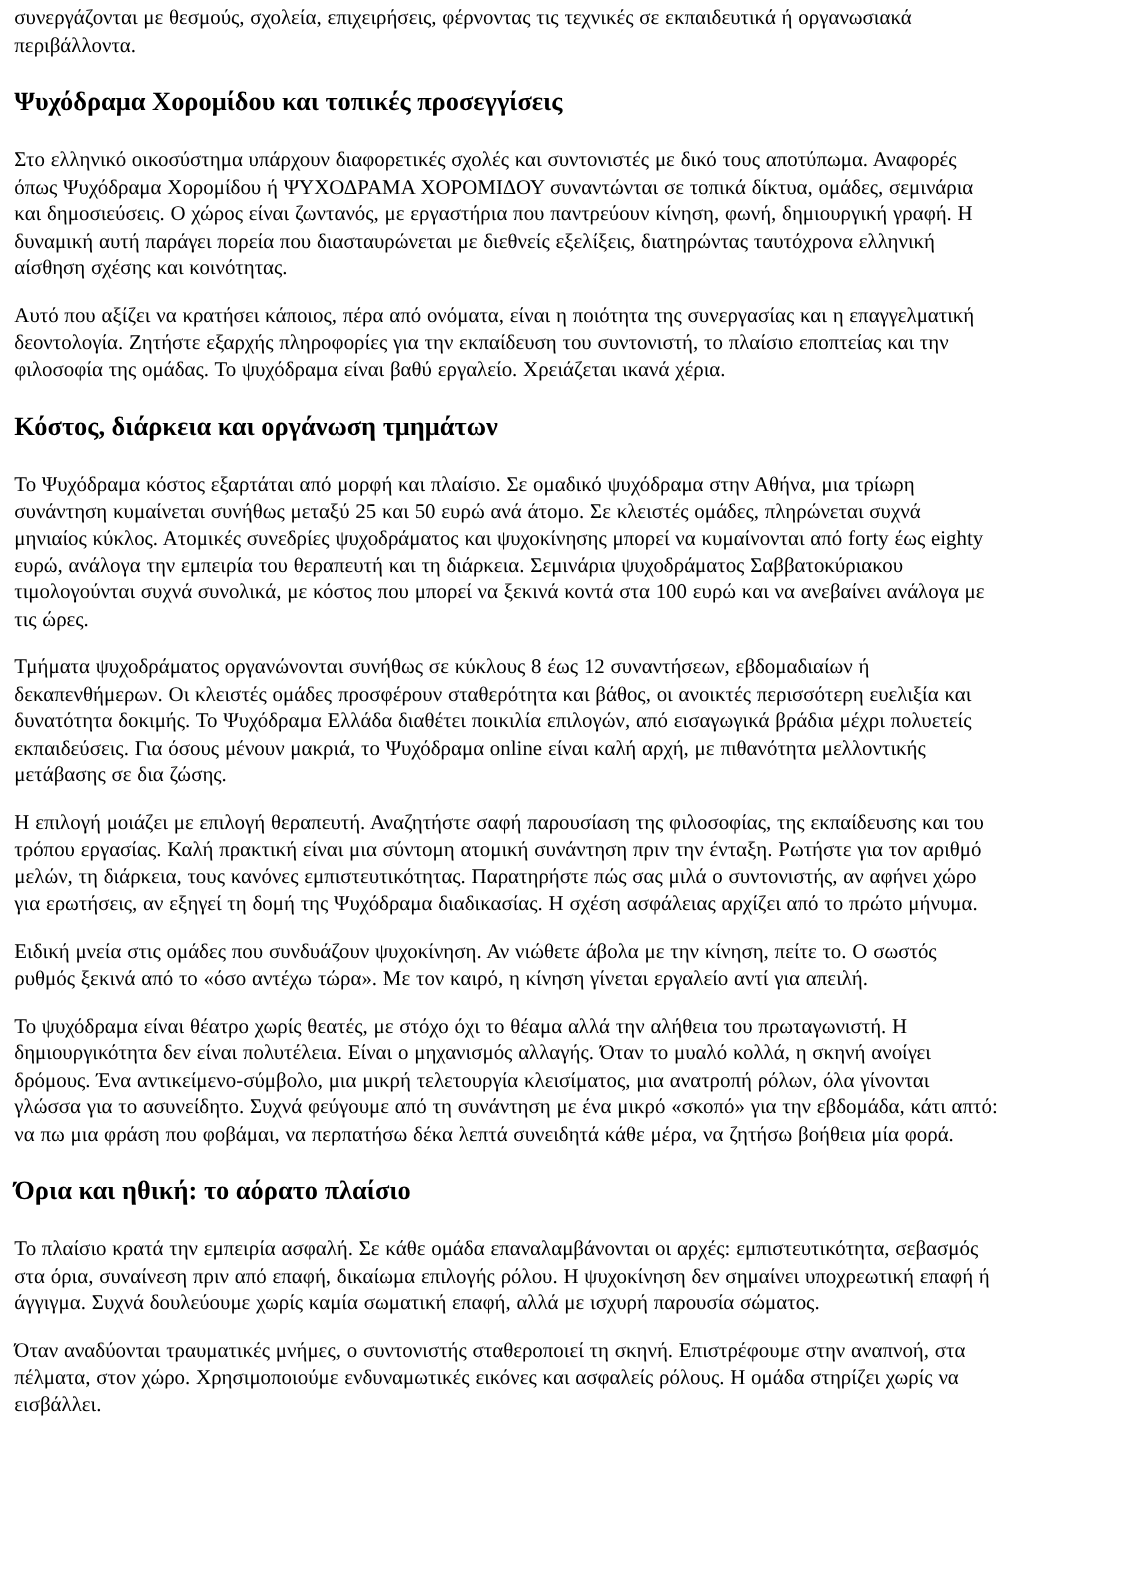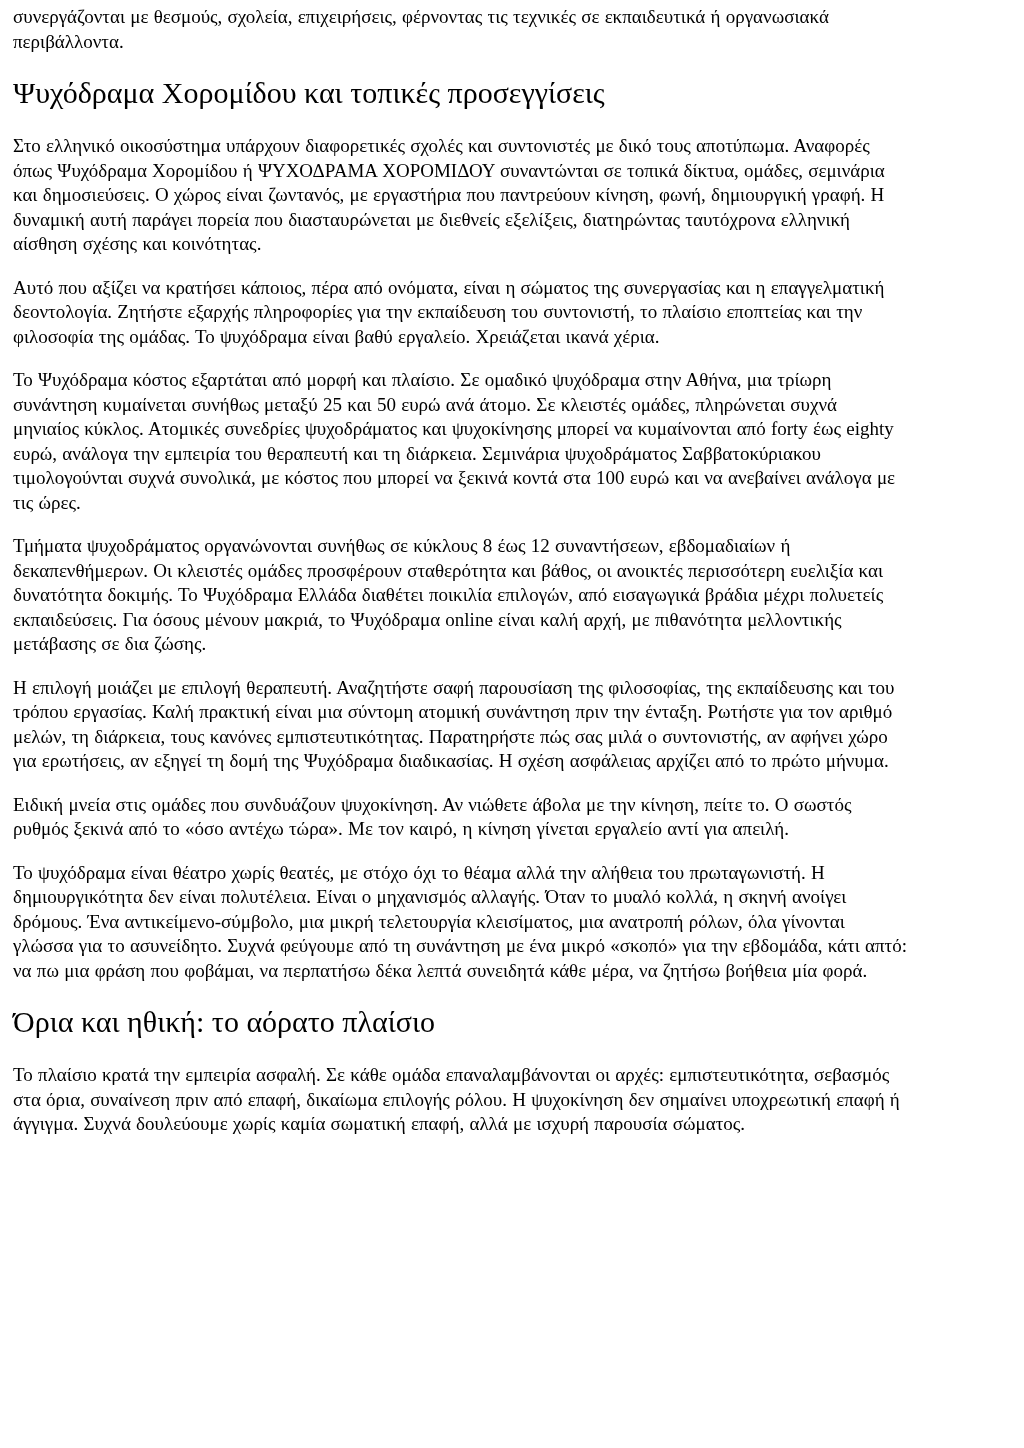--- a/index.html
+++ b/index.html
@@ -26,55 +26,57 @@
     margin: 0 0 19px 0;
     font-size: 19px;
     line-height: 24.5px;
     font-weight: 400;
     text-align: left;
     letter-spacing: 0;
     word-spacing: 0.5px;
   }
   .page h2 {
     margin: 21px 0 23px 0;
-    font-size: 30px;
+    font-size: 24px;
     line-height: 36px;
-    font-weight: 400;
+    font-weight: 700;
     letter-spacing: 0;
   }
   section {
     margin: 0;
     padding: 0;
   }
 </style>
 </head>
 <body>
 
 <main class="page">
 
   <p>συνεργάζονται με θεσμούς, σχολεία, επιχειρήσεις, φέρνοντας τις τεχνικές σε εκπαιδευτικά ή οργανωσιακά περιβάλλοντα.</p>
 
   <section>
     <h2>Ψυχόδραμα Χορομίδου και τοπικές προσεγγίσεις</h2>
     <p>Στο ελληνικό οικοσύστημα υπάρχουν διαφορετικές σχολές και συντονιστές με δικό τους αποτύπωμα. Αναφορές όπως Ψυχόδραμα Χορομίδου ή ΨΥΧΟΔΡΑΜΑ ΧΟΡΟΜΙΔΟΥ συναντώνται σε τοπικά δίκτυα, ομάδες, σεμινάρια και δημοσιεύσεις. Ο χώρος είναι ζωντανός, με εργαστήρια που παντρεύουν κίνηση, φωνή, δημιουργική γραφή. Η δυναμική αυτή παράγει πορεία που διασταυρώνεται με διεθνείς εξελίξεις, διατηρώντας ταυτόχρονα ελληνική αίσθηση σχέσης και κοινότητας.</p>
-    <p>Αυτό που αξίζει να κρατήσει κάποιος, πέρα από ονόματα, είναι η σώματος της συνεργασίας και η επαγγελματική δεοντολογία. Ζητήστε εξαρχής πληροφορίες για την εκπαίδευση του συντονιστή, το πλαίσιο εποπτείας και την φιλοσοφία της ομάδας. Το ψυχόδραμα είναι βαθύ εργαλείο. Χρειάζεται ικανά χέρια.</p>
+    <p>Αυτό που αξίζει να κρατήσει κάποιος, πέρα από ονόματα, είναι η ποιότητα της συνεργασίας και η επαγγελματική δεοντολογία. Ζητήστε εξαρχής πληροφορίες για την εκπαίδευση του συντονιστή, το πλαίσιο εποπτείας και την φιλοσοφία της ομάδας. Το ψυχόδραμα είναι βαθύ εργαλείο. Χρειάζεται ικανά χέρια.</p>
   </section>
 
   <section>
+    <h2>Κόστος, διάρκεια και οργάνωση τμημάτων</h2>
     <p>Το Ψυχόδραμα κόστος εξαρτάται από μορφή και πλαίσιο. Σε ομαδικό ψυχόδραμα στην Αθήνα, μια τρίωρη συνάντηση κυμαίνεται συνήθως μεταξύ 25 και 50 ευρώ ανά άτομο. Σε κλειστές ομάδες, πληρώνεται συχνά μηνιαίος κύκλος. Ατομικές συνεδρίες ψυχοδράματος και ψυχοκίνησης μπορεί να κυμαίνονται από forty έως eighty ευρώ, ανάλογα την εμπειρία του θεραπευτή και τη διάρκεια. Σεμινάρια ψυχοδράματος Σαββατοκύριακου τιμολογούνται συχνά συνολικά, με κόστος που μπορεί να ξεκινά κοντά στα 100 ευρώ και να ανεβαίνει ανάλογα με τις ώρες.</p>
     <p>Τμήματα ψυχοδράματος οργανώνονται συνήθως σε κύκλους 8 έως 12 συναντήσεων, εβδομαδιαίων ή δεκαπενθήμερων. Οι κλειστές ομάδες προσφέρουν σταθερότητα και βάθος, οι ανοικτές περισσότερη ευελιξία και δυνατότητα δοκιμής. Το Ψυχόδραμα Ελλάδα διαθέτει ποικιλία επιλογών, από εισαγωγικά βράδια μέχρι πολυετείς εκπαιδεύσεις. Για όσους μένουν μακριά, το Ψυχόδραμα online είναι καλή αρχή, με πιθανότητα μελλοντικής μετάβασης σε δια ζώσης.</p>
   </section>
 
   <section>
     <p>Η επιλογή μοιάζει με επιλογή θεραπευτή. Αναζητήστε σαφή παρουσίαση της φιλοσοφίας, της εκπαίδευσης και του τρόπου εργασίας. Καλή πρακτική είναι μια σύντομη ατομική συνάντηση πριν την ένταξη. Ρωτήστε για τον αριθμό μελών, τη διάρκεια, τους κανόνες εμπιστευτικότητας. Παρατηρήστε πώς σας μιλά ο συντονιστής, αν αφήνει χώρο για ερωτήσεις, αν εξηγεί τη δομή της Ψυχόδραμα διαδικασίας. Η σχέση ασφάλειας αρχίζει από το πρώτο μήνυμα.</p>
     <p>Ειδική μνεία στις ομάδες που συνδυάζουν ψυχοκίνηση. Αν νιώθετε άβολα με την κίνηση, πείτε το. Ο σωστός ρυθμός ξεκινά από το «όσο αντέχω τώρα». Με τον καιρό, η κίνηση γίνεται εργαλείο αντί για απειλή.</p>
   </section>
 
   <section>
     <p>Το ψυχόδραμα είναι θέατρο χωρίς θεατές, με στόχο όχι το θέαμα αλλά την αλήθεια του πρωταγωνιστή. Η δημιουργικότητα δεν είναι πολυτέλεια. Είναι ο μηχανισμός αλλαγής. Όταν το μυαλό κολλά, η σκηνή ανοίγει δρόμους. Ένα αντικείμενο-σύμβολο, μια μικρή τελετουργία κλεισίματος, μια ανατροπή ρόλων, όλα γίνονται γλώσσα για το ασυνείδητο. Συχνά φεύγουμε από τη συνάντηση με ένα μικρό «σκοπό» για την εβδομάδα, κάτι απτό: να πω μια φράση που φοβάμαι, να περπατήσω δέκα λεπτά συνειδητά κάθε μέρα, να ζητήσω βοήθεια μία φορά.</p>
   </section>
 
   <section>
     <h2>Όρια και ηθική: το αόρατο πλαίσιο</h2>
     <p>Το πλαίσιο κρατά την εμπειρία ασφαλή. Σε κάθε ομάδα επαναλαμβάνονται οι αρχές: εμπιστευτικότητα, σεβασμός στα όρια, συναίνεση πριν από επαφή, δικαίωμα επιλογής ρόλου. Η ψυχοκίνηση δεν σημαίνει υποχρεωτική επαφή ή άγγιγμα. Συχνά δουλεύουμε χωρίς καμία σωματική επαφή, αλλά με ισχυρή παρουσία σώματος.</p>
+    <p>Όταν αναδύονται τραυματικές μνήμες, ο συντονιστής σταθεροποιεί τη σκηνή. Επιστρέφουμε στην αναπνοή, στα πέλματα, στον χώρο. Χρησιμοποιούμε ενδυναμωτικές εικόνες και ασφαλείς ρόλους. Η ομάδα στηρίζει χωρίς να εισβάλλει.</p>
   </section>
 
 </main>
 
 </body></html>

